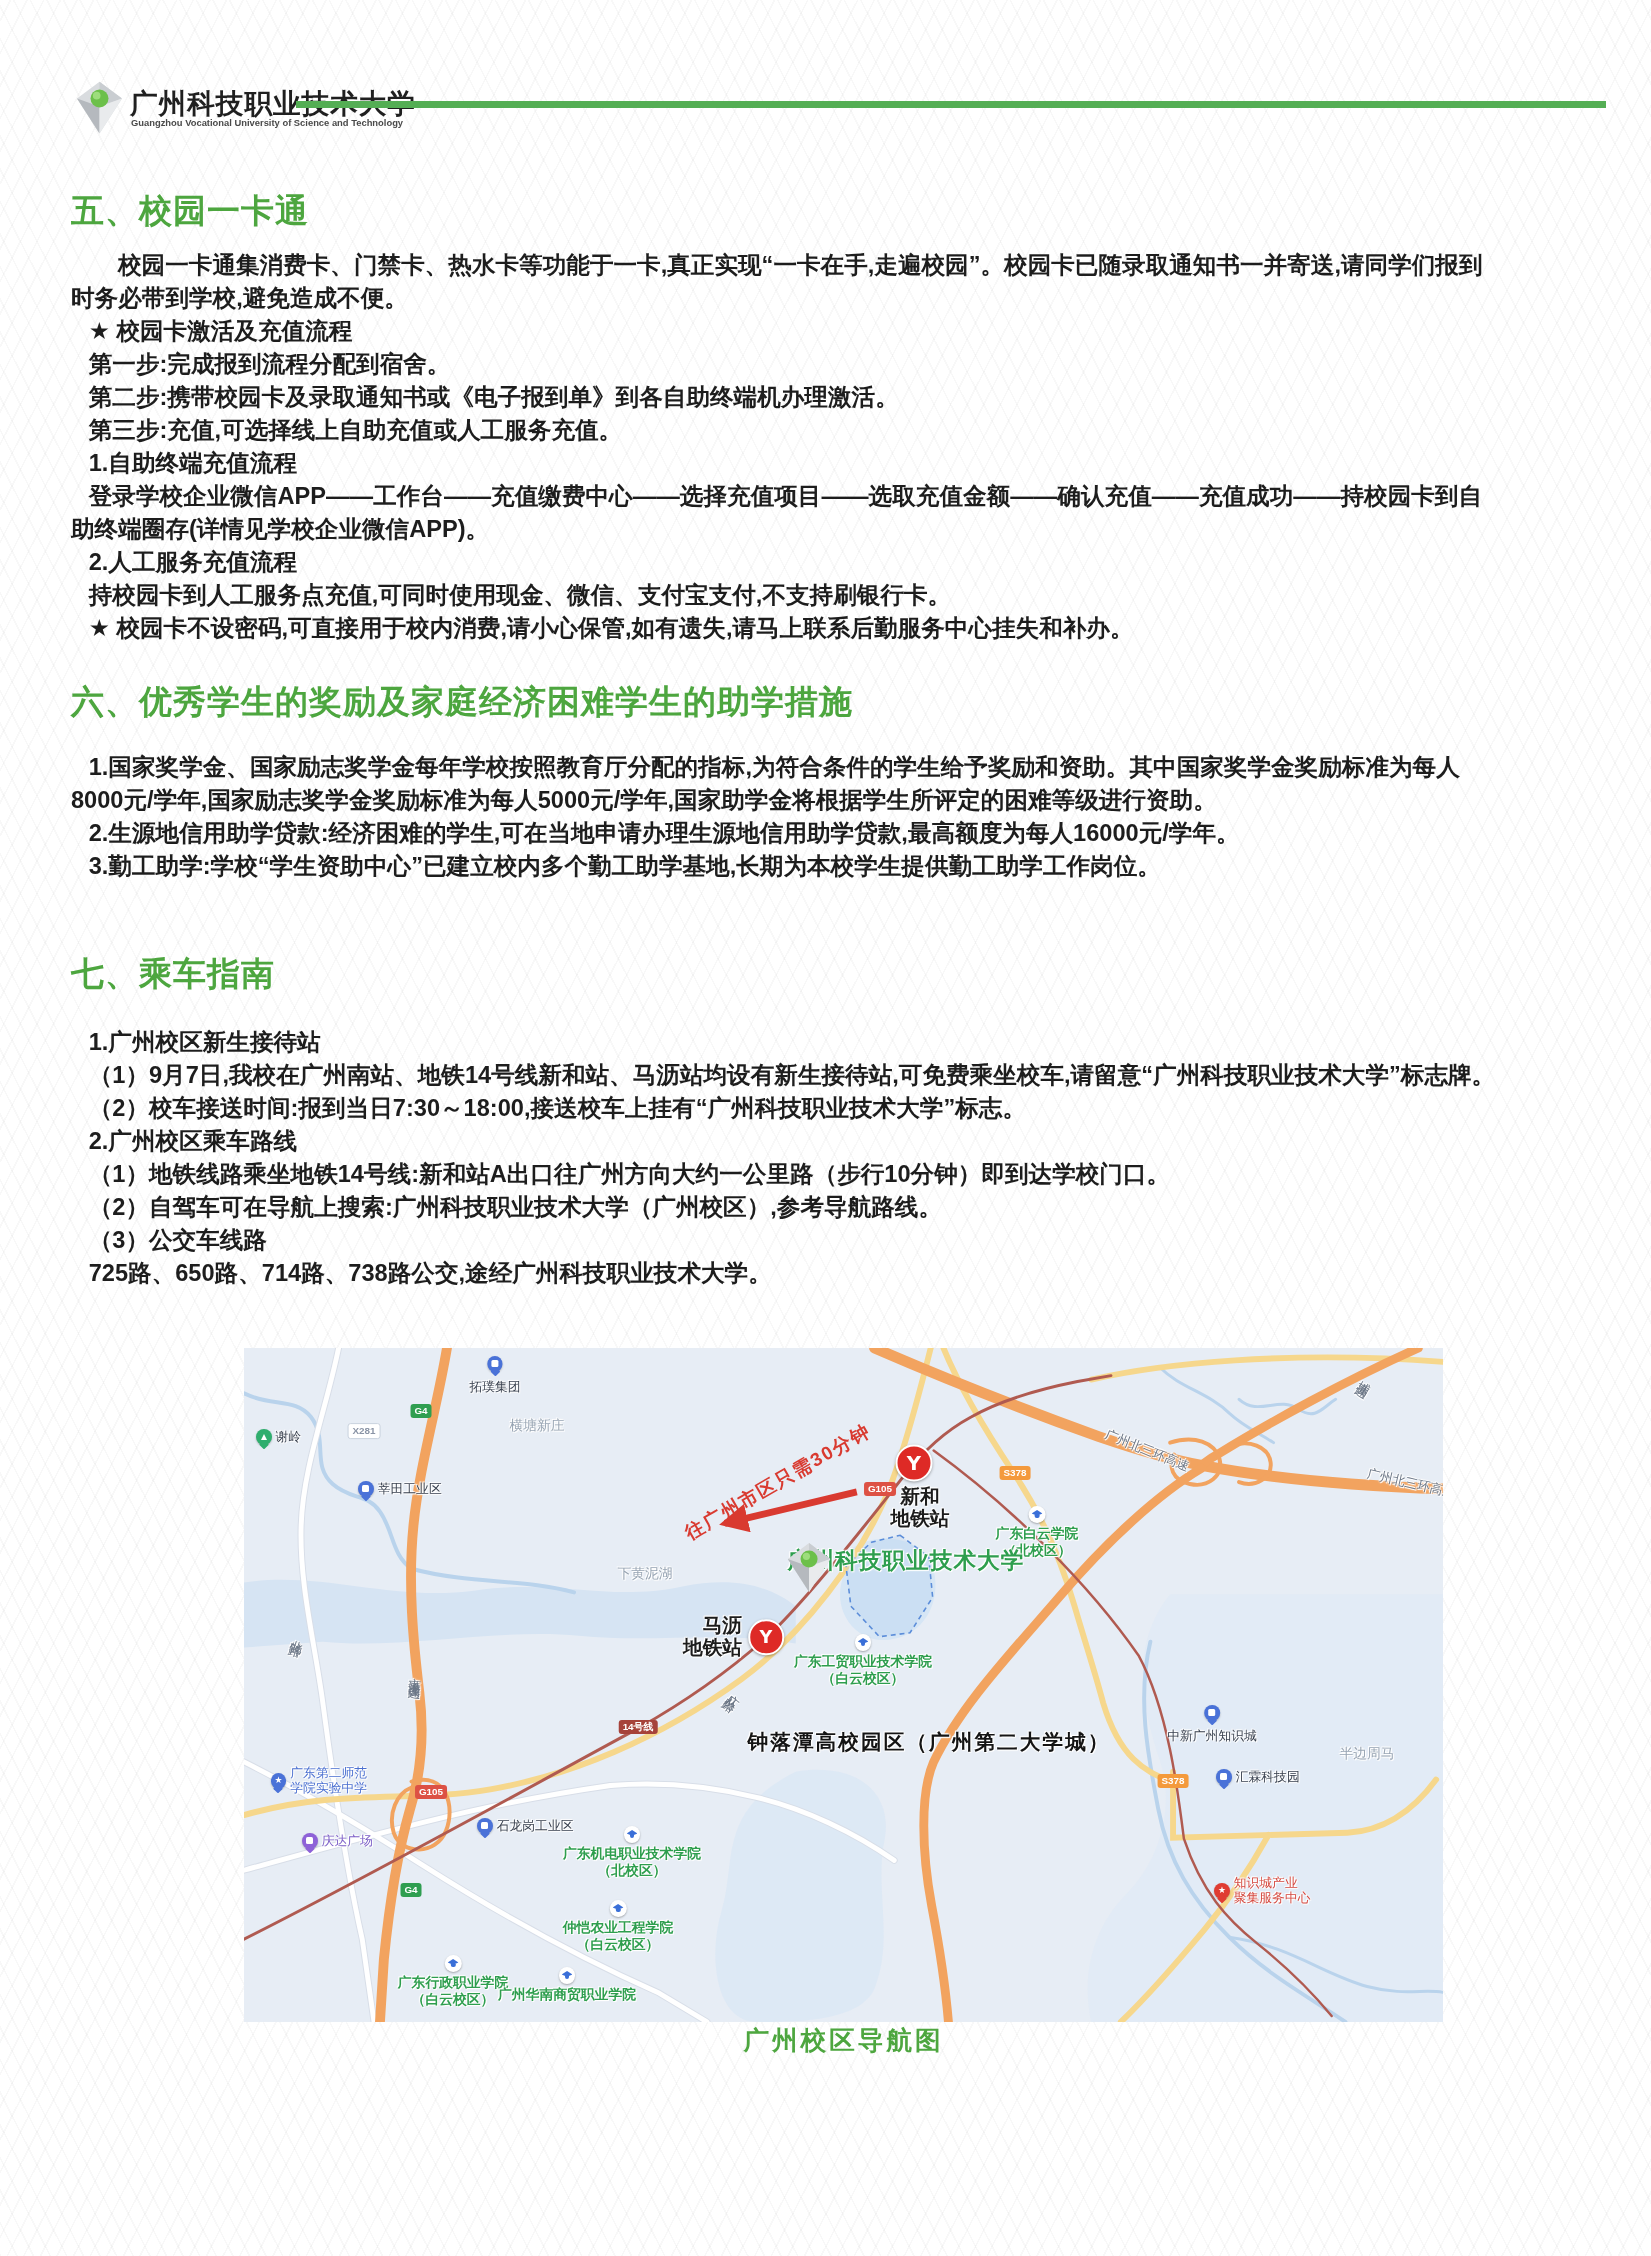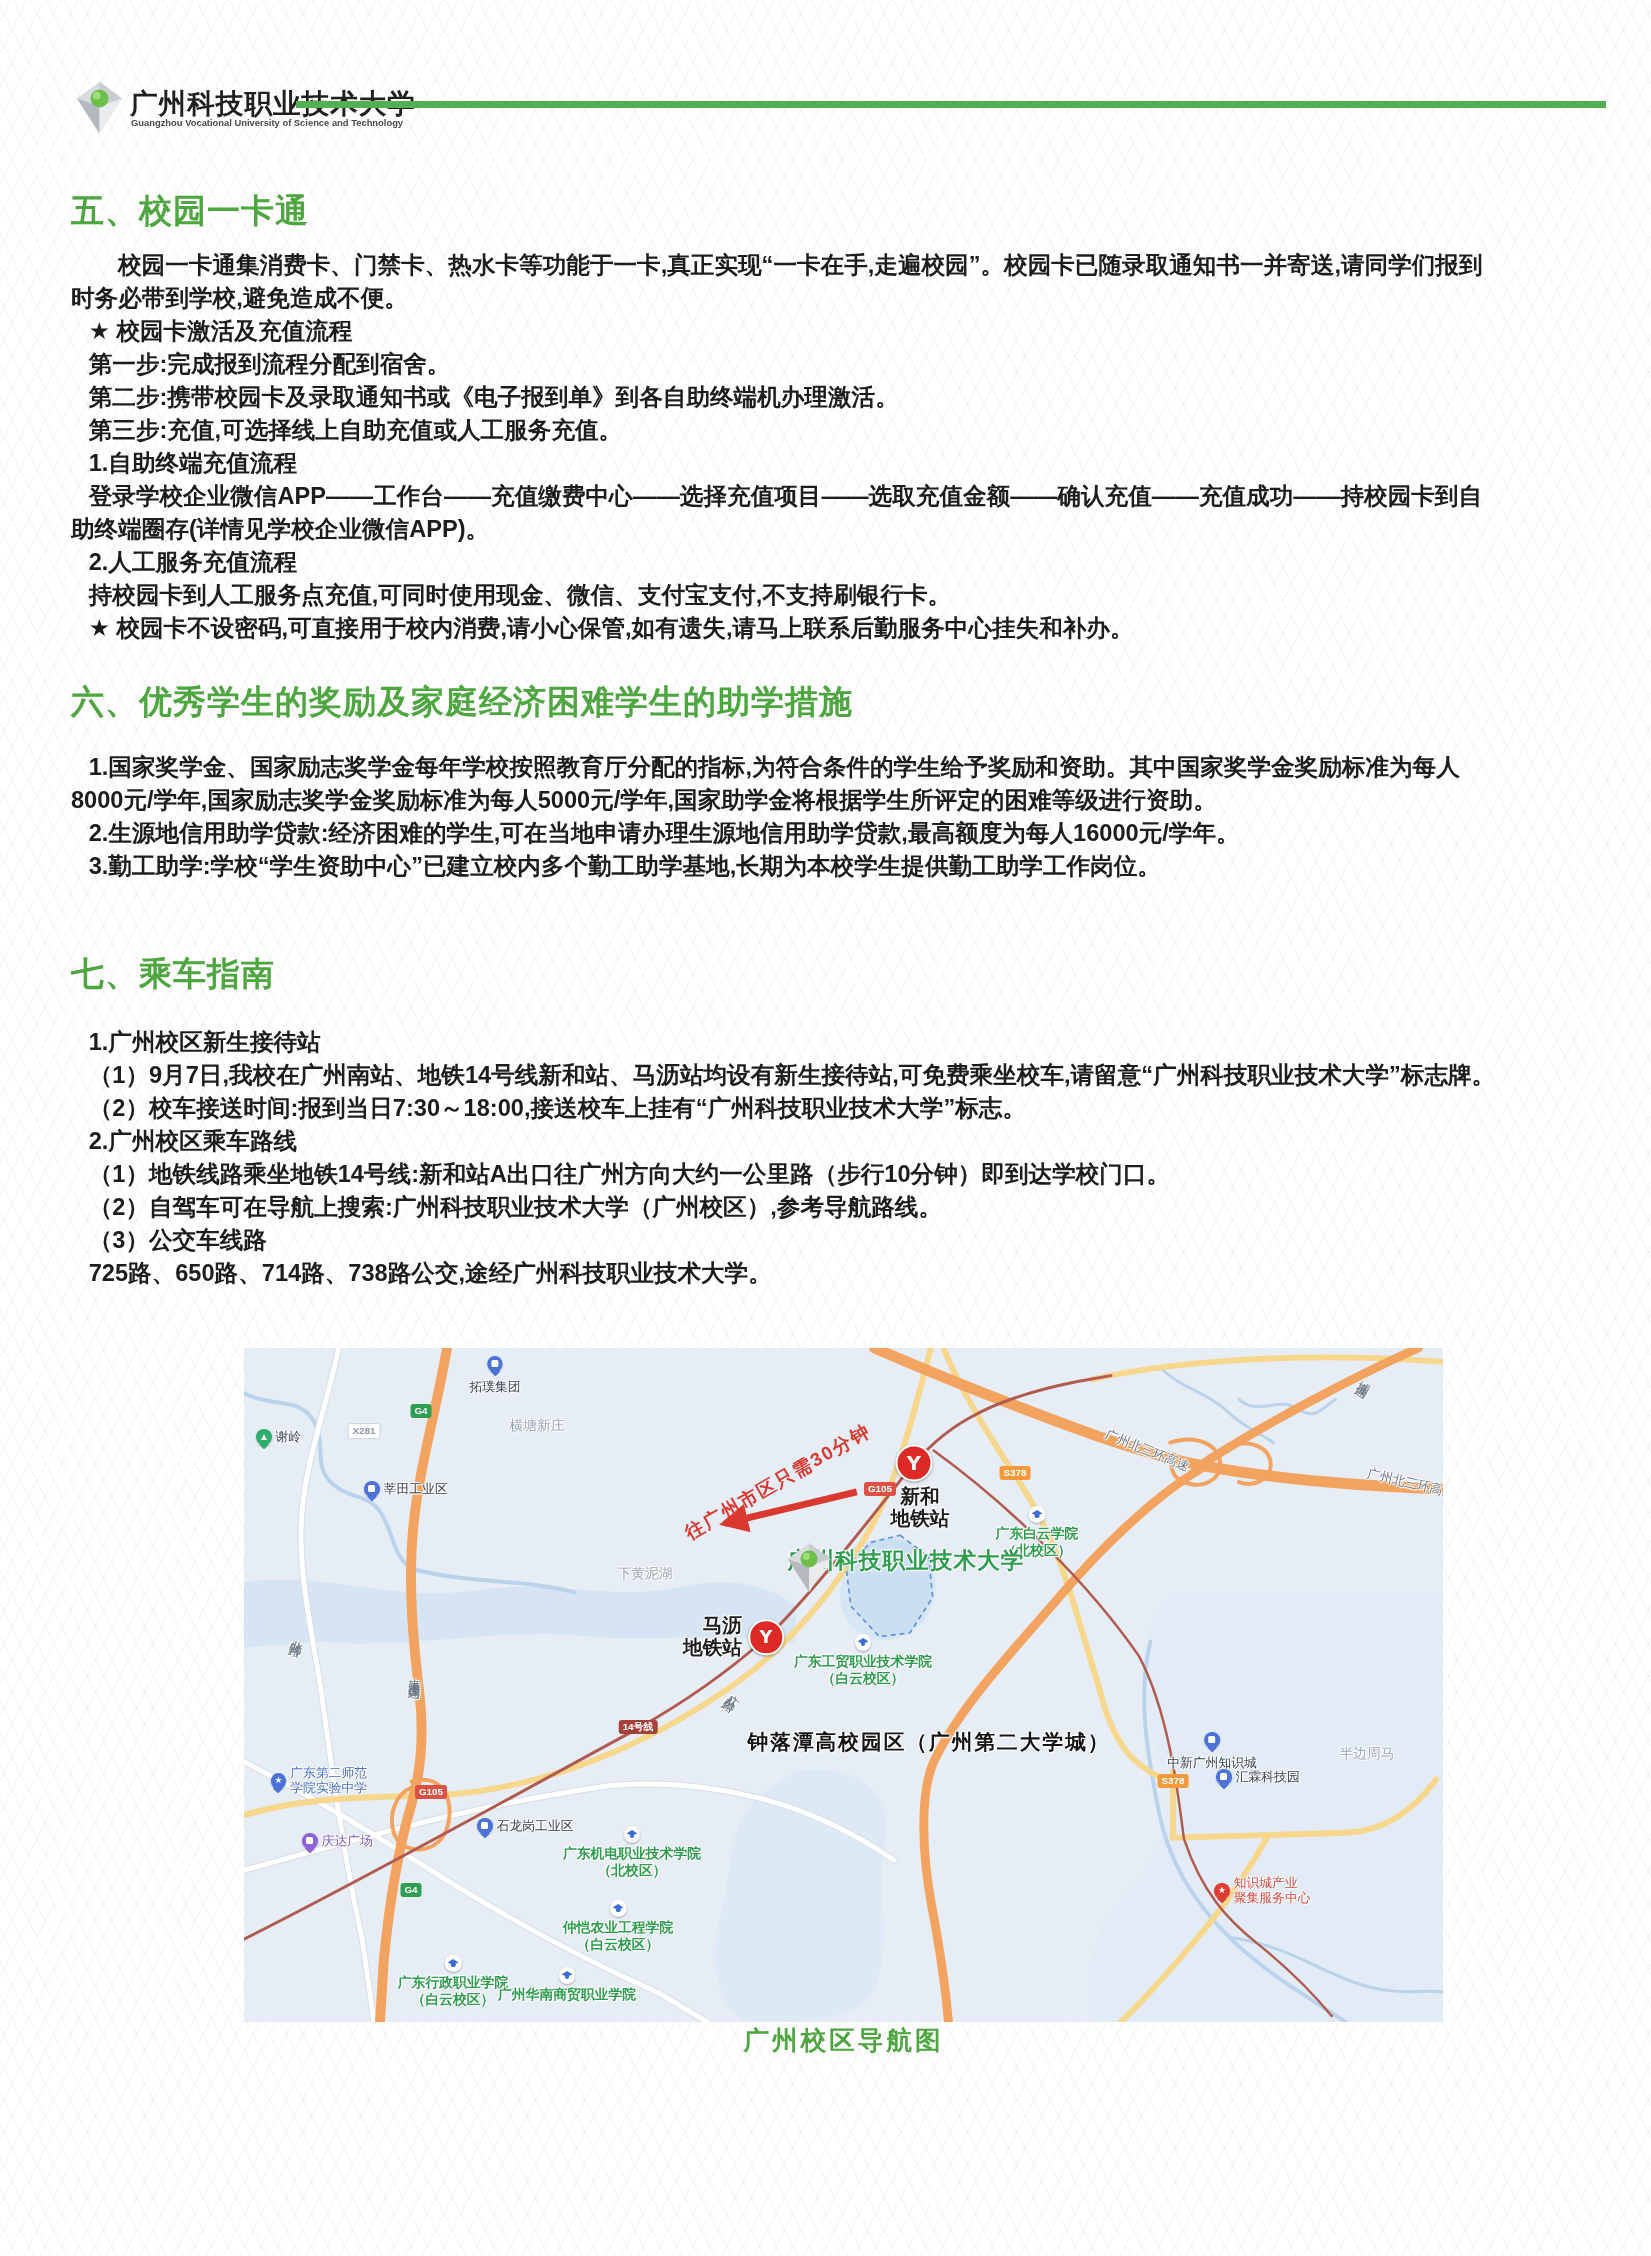--- a/index.html
+++ b/index.html
@@ -199,21 +199,21 @@
           </div>
         </div>
         <div class="m-poi col" style="left: 251px; top: 7.9px;">
           <div class="pin p-blue">
             <span class="g"></span>
           </div>
           <div class="txt halo">
             <div>拓璞集团</div>
           </div>
         </div>
-        <div class="m-poi row" style="left: 120px; top: 133px; justify-content: flex-end;">
+        <div class="m-poi row" style="left: 114px; top: 133px; justify-content: flex-end;">
           <div class="pin p-blue">
             <span class="g"></span>
           </div>
           <div class="txt halo">
             <div>莘田工业区</div>
           </div>
         </div>
         <div class="m-poi row" style="left: 233px; top: 470px;">
           <div class="pin p-blue">
             <span class="g"></span>
@@ -232,21 +232,21 @@
         </div>
         <div class="m-poi row" style="left: 26.6px; top: 418px;">
           <div class="pin p-blueStar">
             <span class="g">★</span>
           </div>
           <div class="txt halo" style="color: rgb(74, 111, 208);">
             <div>广东第二师范</div>
             <div>学院实验中学</div>
           </div>
         </div>
-        <div class="m-poi col" style="left: 968px; top: 384px;">
+        <div class="m-poi col" style="left: 968px; top: 357px;">
           <div class="pin p-blue">
             <span class="g"></span>
           </div>
           <div class="txt halo">
             <div>中新广州知识城</div>
           </div>
         </div>
         <div class="m-poi row" style="left: 972px; top: 421px;">
           <div class="pin p-blue">
             <span class="g"></span>

